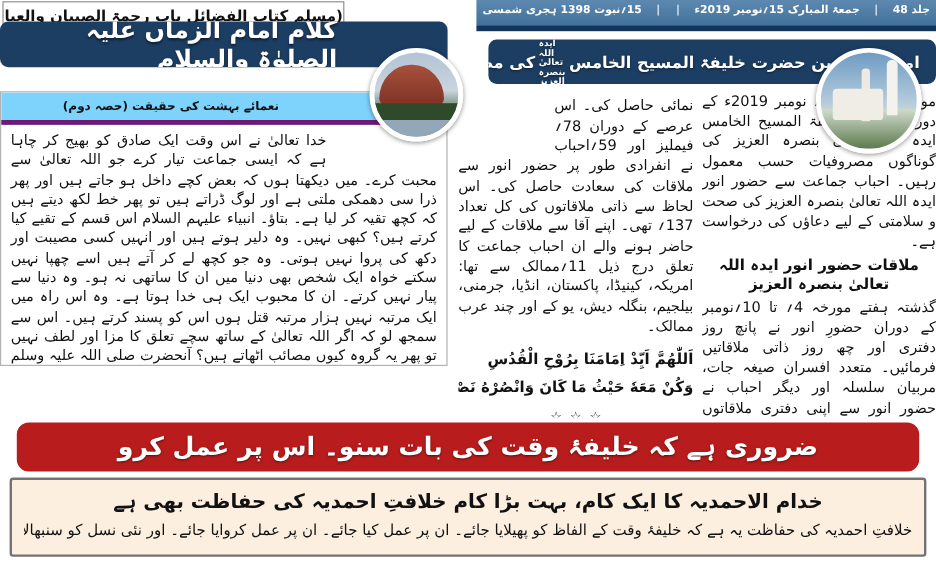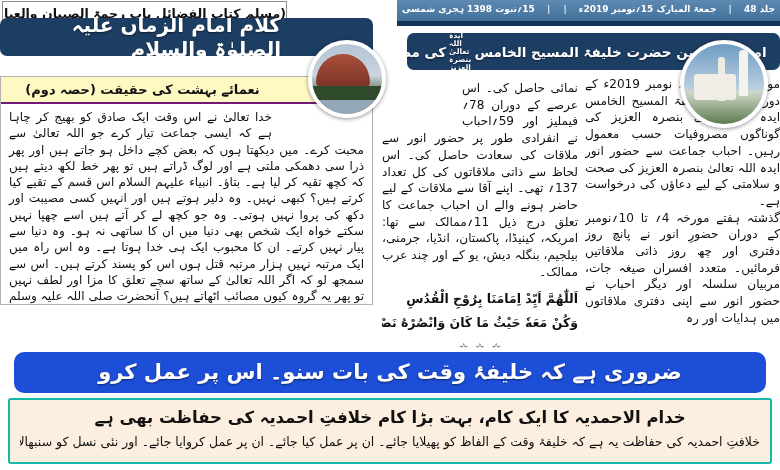--- a/index.html
+++ b/index.html
@@ -46,47 +46,47 @@
   .mosque-block { position:absolute; bottom:24px; right:28px; width:42px; height:26px; background:#efede6; border-radius:3px; }
   .dome-red { position:absolute; bottom:26px; right:12px; width:54px; height:34px; background:linear-gradient(#a8503c,#7e3226); border-radius:50% 50% 6px 6px / 85% 85% 6px 6px; }
   .trees { position:absolute; bottom:14px; left:0; width:100%; height:14px; background:#2e4a2b; }
   .water { position:absolute; bottom:0; left:0; width:100%; height:14px; background:#93a7b8; }
   
   .left-article {
     position:absolute; top:76px; left:0; width:373px; height:229px;
     border:1px solid #b3b3b3; background:#fff; overflow:hidden;
   }
   .subtitle-band {
-    height:27px; background:#fef9c3; border-bottom:2px solid #701a75;
-    font-size:13px; font-weight:bold; text-align:center; line-height:26px;
+    height:27px; background:#7dd3fc; border-bottom:4px solid #701a75;
+    font-size:10px; font-weight:bold; text-align:center; line-height:26px;
     padding-right:88px; white-space:nowrap; overflow:hidden;
   }
   .left-body {
     padding:5px 8px 4px 8px; font-size:12px; line-height:16.3px;
     text-align:justify; direction:rtl;
   }
   .circ-spacer-l { float:right; width:92px; height:26px; }
   
   .col { position:absolute; font-size:12.1px; line-height:16.7px; text-align:justify; direction:rtl; overflow:hidden; }
   .col-a { top:76px; left:585px; width:195px; height:272px; }   
   .col-b { top:80px; left:382px; width:196px; height:268px; }   
   .circ-spacer-r { float:left; width:80px; height:40px; }
   .subhead { font-weight:bold; font-size:12.6px; text-align:center; margin:3px 0 2px 0; }
   .arabic { text-align:right; font-size:12.5px; font-weight:bold; line-height:22px; margin-top:8px; direction:rtl; white-space:nowrap; }
   .stars { text-align:center; font-size:11px; letter-spacing:2px; margin-top:6px; color:#222; }
   
   .quote-banner {
     position:absolute; top:352px; left:14px; width:752px; height:41px;
-    background:#1d4ed8; border-radius:10px; color:#fff;
+    background:#b91c1c; border-radius:10px; color:#fff;
     font-size:21px; font-weight:bold; text-align:center; line-height:41px;
     text-shadow:0 1px 2px rgba(0,0,0,.5); white-space:nowrap; overflow:hidden;
   }
   .bottom-box {
     position:absolute; top:398px; left:8px; width:764px; height:66px;
-    background:#fcefdf; border:2px solid #14b8a6; border-radius:3px;
+    background:#fcefdf; border:2px solid #737373; border-radius:3px;
     text-align:center; overflow:hidden; padding:5px 10px;
   }
   .bottom-heading { font-size:16.5px; font-weight:bold; line-height:26px; white-space:nowrap; overflow:hidden; }
   .bottom-text { font-size:12.5px; line-height:22px; white-space:nowrap; overflow:hidden; }
 </style>
 </head>
 <body>
 
 <div class="page">
 
@@ -123,20 +123,21 @@
     <span>کی مصروفیات</span>
   </div>
   <div class="circ circ-right">
     <div class="dome-red"></div>
     <div class="trees"></div>
     <div class="water"></div>
   </div>
 
   <div class="col col-a">
     <div>مورخہ 11؍ تا 13؍ نومبر 2019ء کے دوران حضرت خلیفۃ المسیح الخامس ایدہ اللہ تعالیٰ بنصرہ العزیز کی گوناگوں مصروفیات حسب معمول رہیں۔ احباب جماعت سے حضور انور ایدہ اللہ تعالیٰ بنصرہ العزیز کی صحت و سلامتی کے لیے دعاؤں کی درخواست ہے۔</div>
+    <div class="subhead">ملاقات حضور انور ایدہ اللہ تعالیٰ بنصرہ العزیز</div>
     <div>گذشتہ ہفتے مورخہ 4؍ تا 10؍نومبر کے دوران حضورِ انور نے پانچ روز دفتری اور چھ روز ذاتی ملاقاتیں فرمائیں۔ متعدد افسران صیغہ جات، مربیان سلسلہ اور دیگر احباب نے حضور انور سے اپنی دفتری ملاقاتوں میں ہدایات اور رہ</div>
   </div>
 
   <div class="col col-b">
     <span class="circ-spacer-r"></span>
     <span>نمائی حاصل کی۔ اس عرصے کے دوران 78؍ فیملیز اور 59؍احباب نے انفرادی طور پر حضور انور سے ملاقات کی سعادت حاصل کی۔ اس لحاظ سے ذاتی ملاقاتوں کی کل تعداد 137؍ تھی۔ اپنے آقا سے ملاقات کے لیے حاضر ہونے والے ان احباب جماعت کا تعلق درج ذیل 11؍ممالک سے تھا: امریکہ، کینیڈا، پاکستان، انڈیا، جرمنی، بیلجیم، بنگلہ دیش، یو کے اور چند عرب ممالک۔</span>
     <div class="arabic">اَللّٰهُمَّ اَیِّدْ اِمَامَنَا بِرُوْحِ الْقُدُسِ</div>
     <div class="arabic" style="margin-top:2px;">وَکُنْ مَعَهٗ حَیْثُ مَا کَانَ وَانْصُرْهُ نَصْرًا عَزِیْزًا</div>
     <div class="stars">☆۔☆۔☆</div>
   </div>

